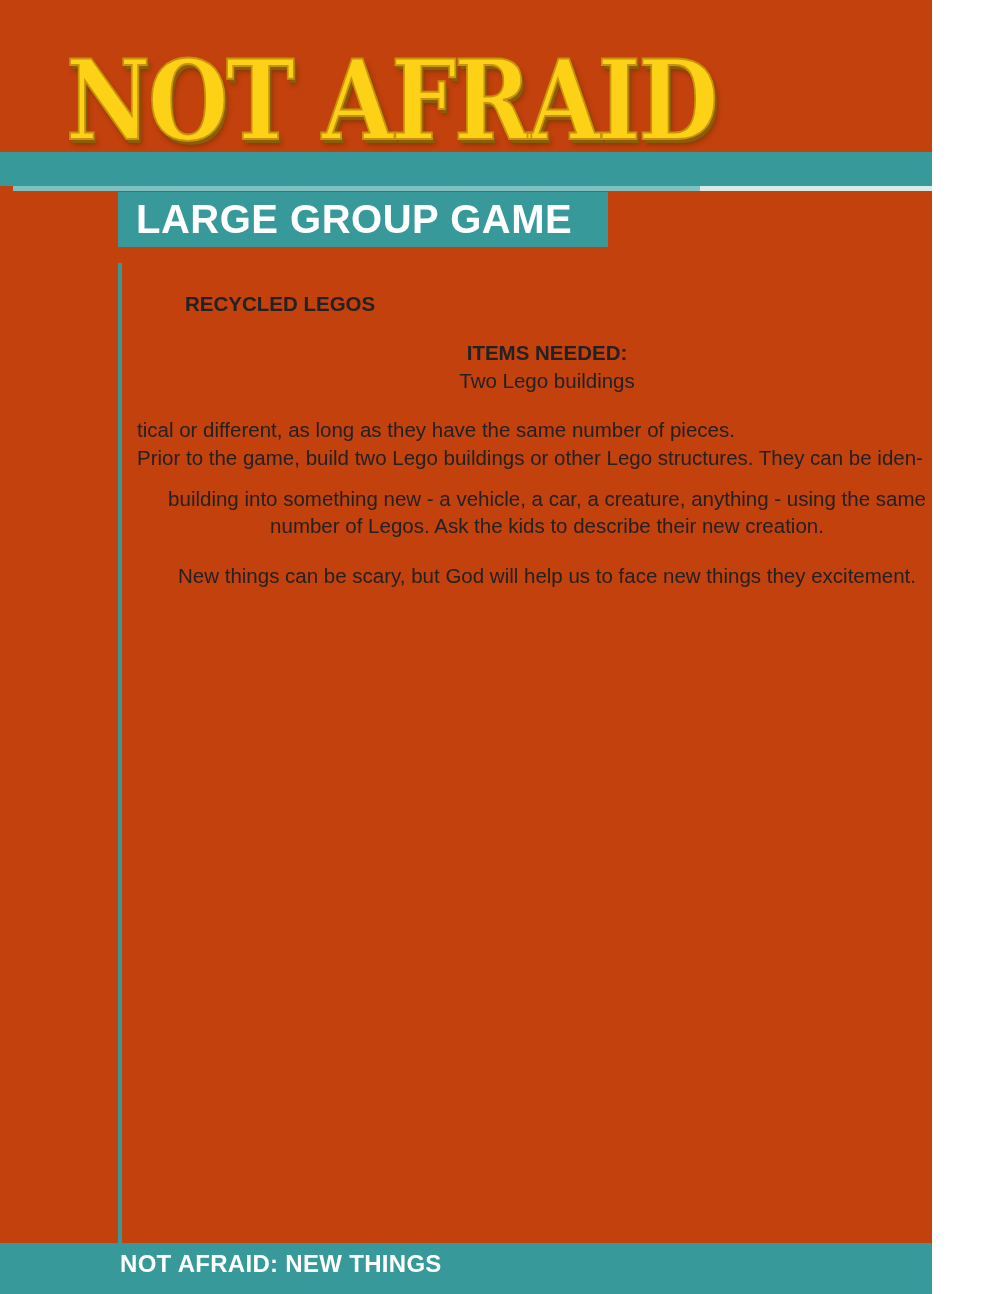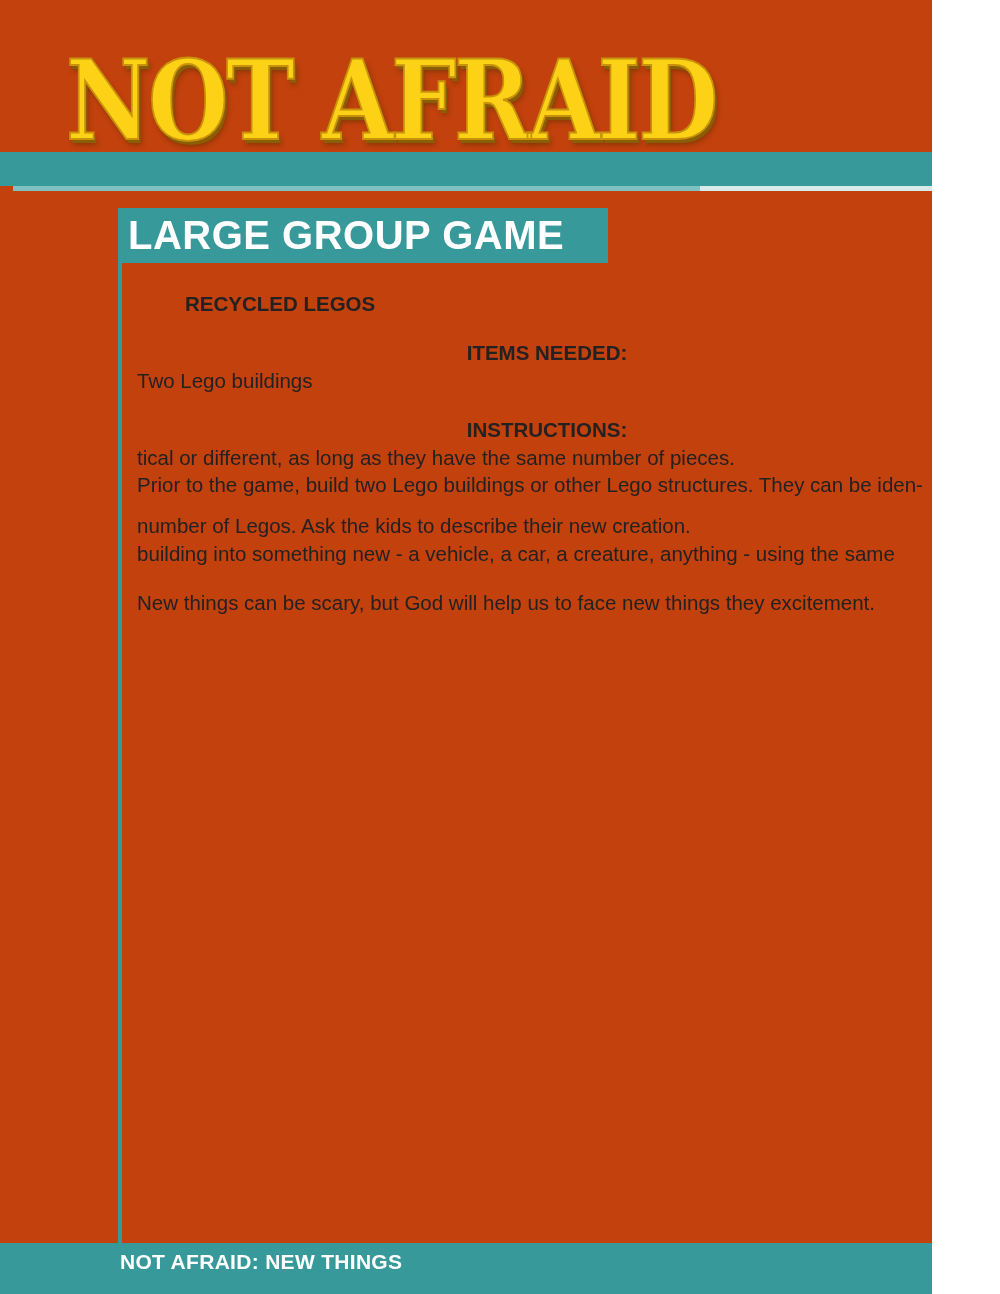--- a/index.html
+++ b/index.html
@@ -50,28 +50,28 @@
   }
   .top-bar-edge-right{
     position:absolute;
     left:700px; top:186px;
     width:300px; height:5px;
     background:var(--teal-pale);
   }
   
   .header-box{
     position:absolute;
-    left:118px; top:208px;
+    left:118px; top:192px;
     width:490px; height:55px;
     background:var(--teal);
     color:#ffffff;
     font-weight:bold;
     font-size:40px;
     line-height:55px;
-    padding-left:10px;
+    padding-left:18px;
     letter-spacing:0.5px;
     white-space:nowrap;
   }
   
   .vline{
     position:absolute;
     left:118px; top:263px;
     width:4px; height:980px;
     background:var(--teal);
   }
@@ -85,34 +85,34 @@
     line-height:27.4px;
   }
   .doc-title{
     font-weight:bold;
     margin-bottom:22px;
     margin-left:48px;
   }
   .section{margin-bottom:22px;}
   .section-heading{font-weight:bold;text-align:center;}
   .paragraph{margin:0 0 14px 0;}
-  .paragraph:last-child{margin-bottom:0;}
+  .paragraph:last-child{margin-bottom:0;text-align:center;}
   
   .footer{
     position:absolute;
     left:0; top:1243px;
     width:1000px; height:51px;
     background:var(--teal);
   }
   .footer-label{
     position:absolute;
     left:120px; top:7px;
     color:#ffffff;
     font-weight:bold;
-    font-size:21px;
+    font-size:24px;
     letter-spacing:0.3px;
     white-space:nowrap;
   }
 </style>
 </head>
 <body>
 
 <div class="page">
 
   <div class="logo">NOT AFRAID</div>
@@ -128,28 +128,27 @@
   <div class="content">
     <div class="doc-title">RECYCLED LEGOS</div>
     <div id="sections">
         <div class="section">
           <div class="section-heading">ITEMS NEEDED:</div>
           <div class="paragraph">
             <div class="line">Two Lego buildings</div>
           </div>
         </div>
         <div class="section">
-          <div class="section-heading">INSTRUCTIONS:</div>
           <div class="paragraph">
             <div class="line">tical or different, as long as they have the same number of pieces.</div>
             <div class="line">Prior to the game, build two Lego buildings or other Lego structures. They can be iden-</div>
           </div>
           <div class="paragraph">
+            <div class="line">building into something new - a vehicle, a car, a creature, anything - using the same</div>
             <div class="line">number of Legos. Ask the kids to describe their new creation.</div>
-            <div class="line">building into something new - a vehicle, a car, a creature, anything - using the same</div>
           </div>
         </div>
         <div class="section">
           <div class="paragraph">
             <div class="line">New things can be scary, but God will help us to face new things they excitement.</div>
           </div>
         </div>
       </div>
   </div>
 

